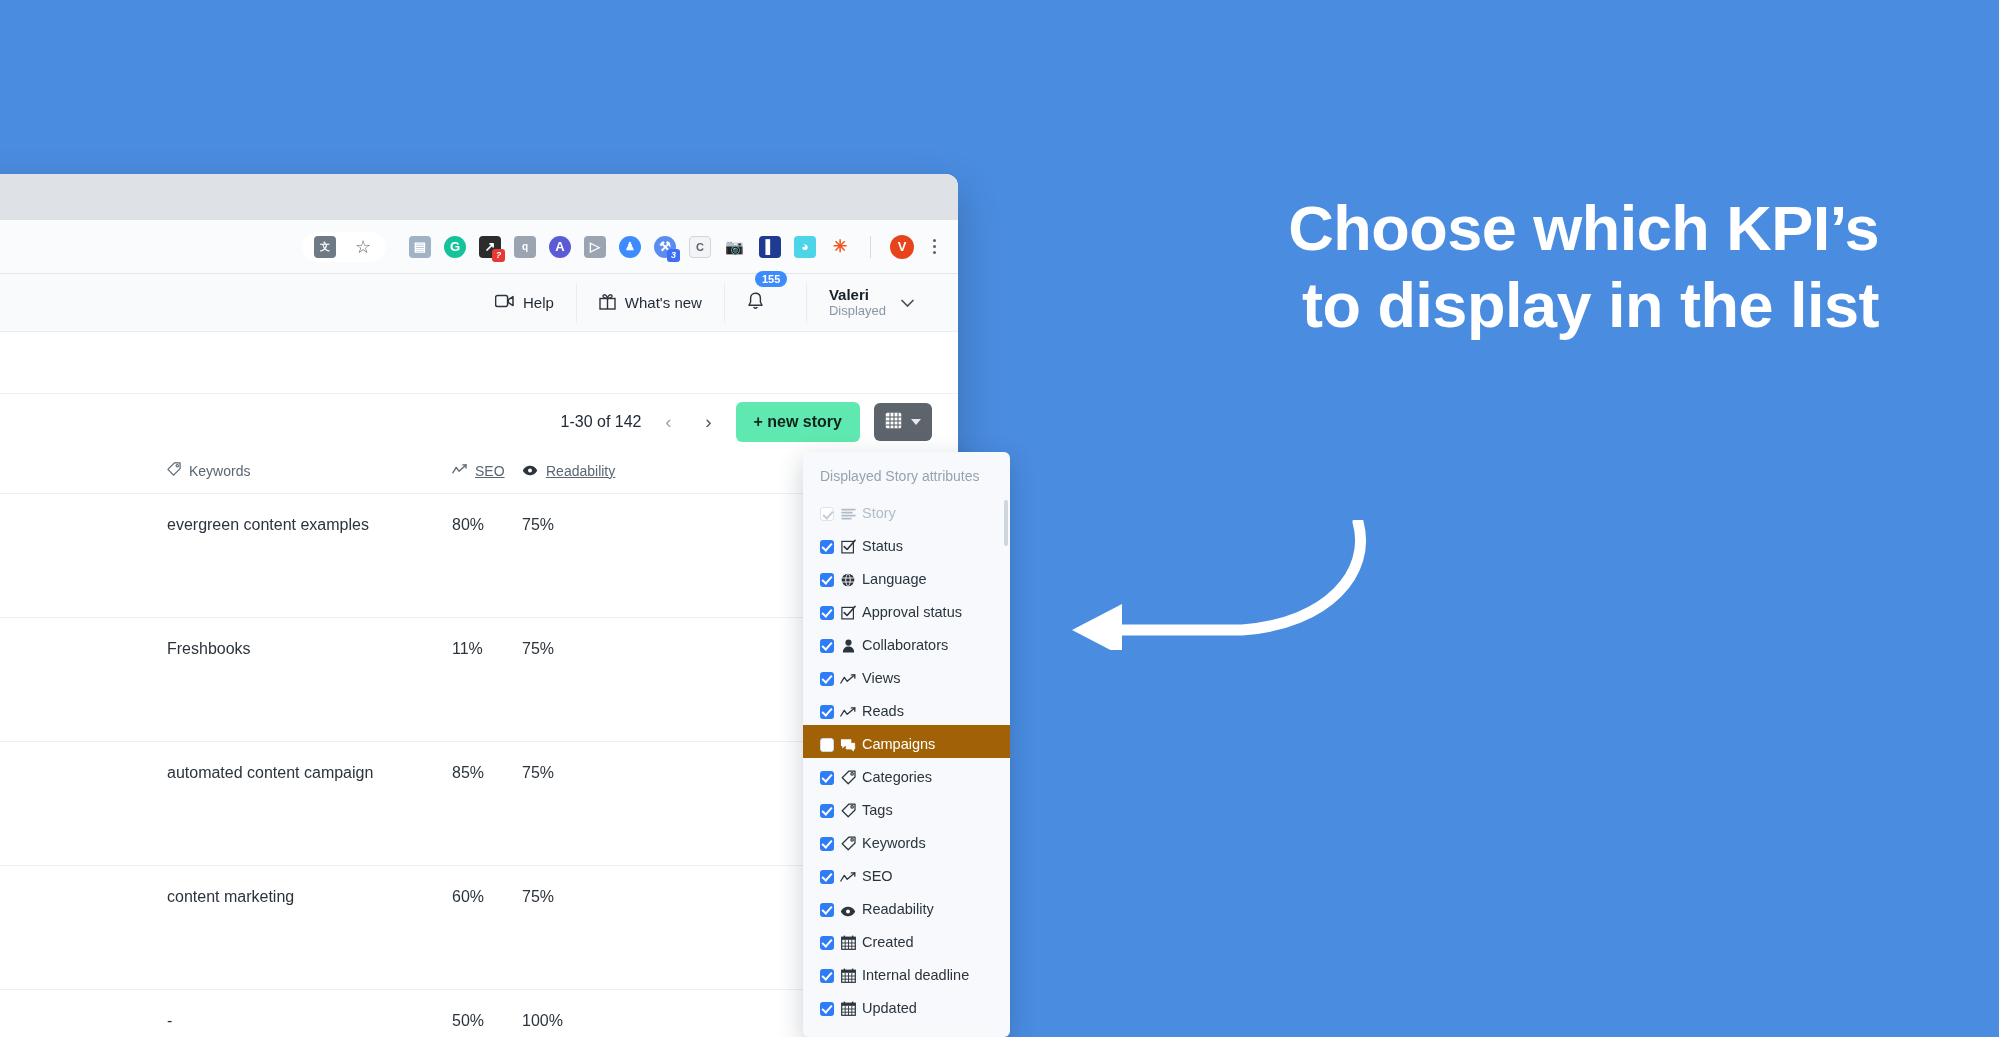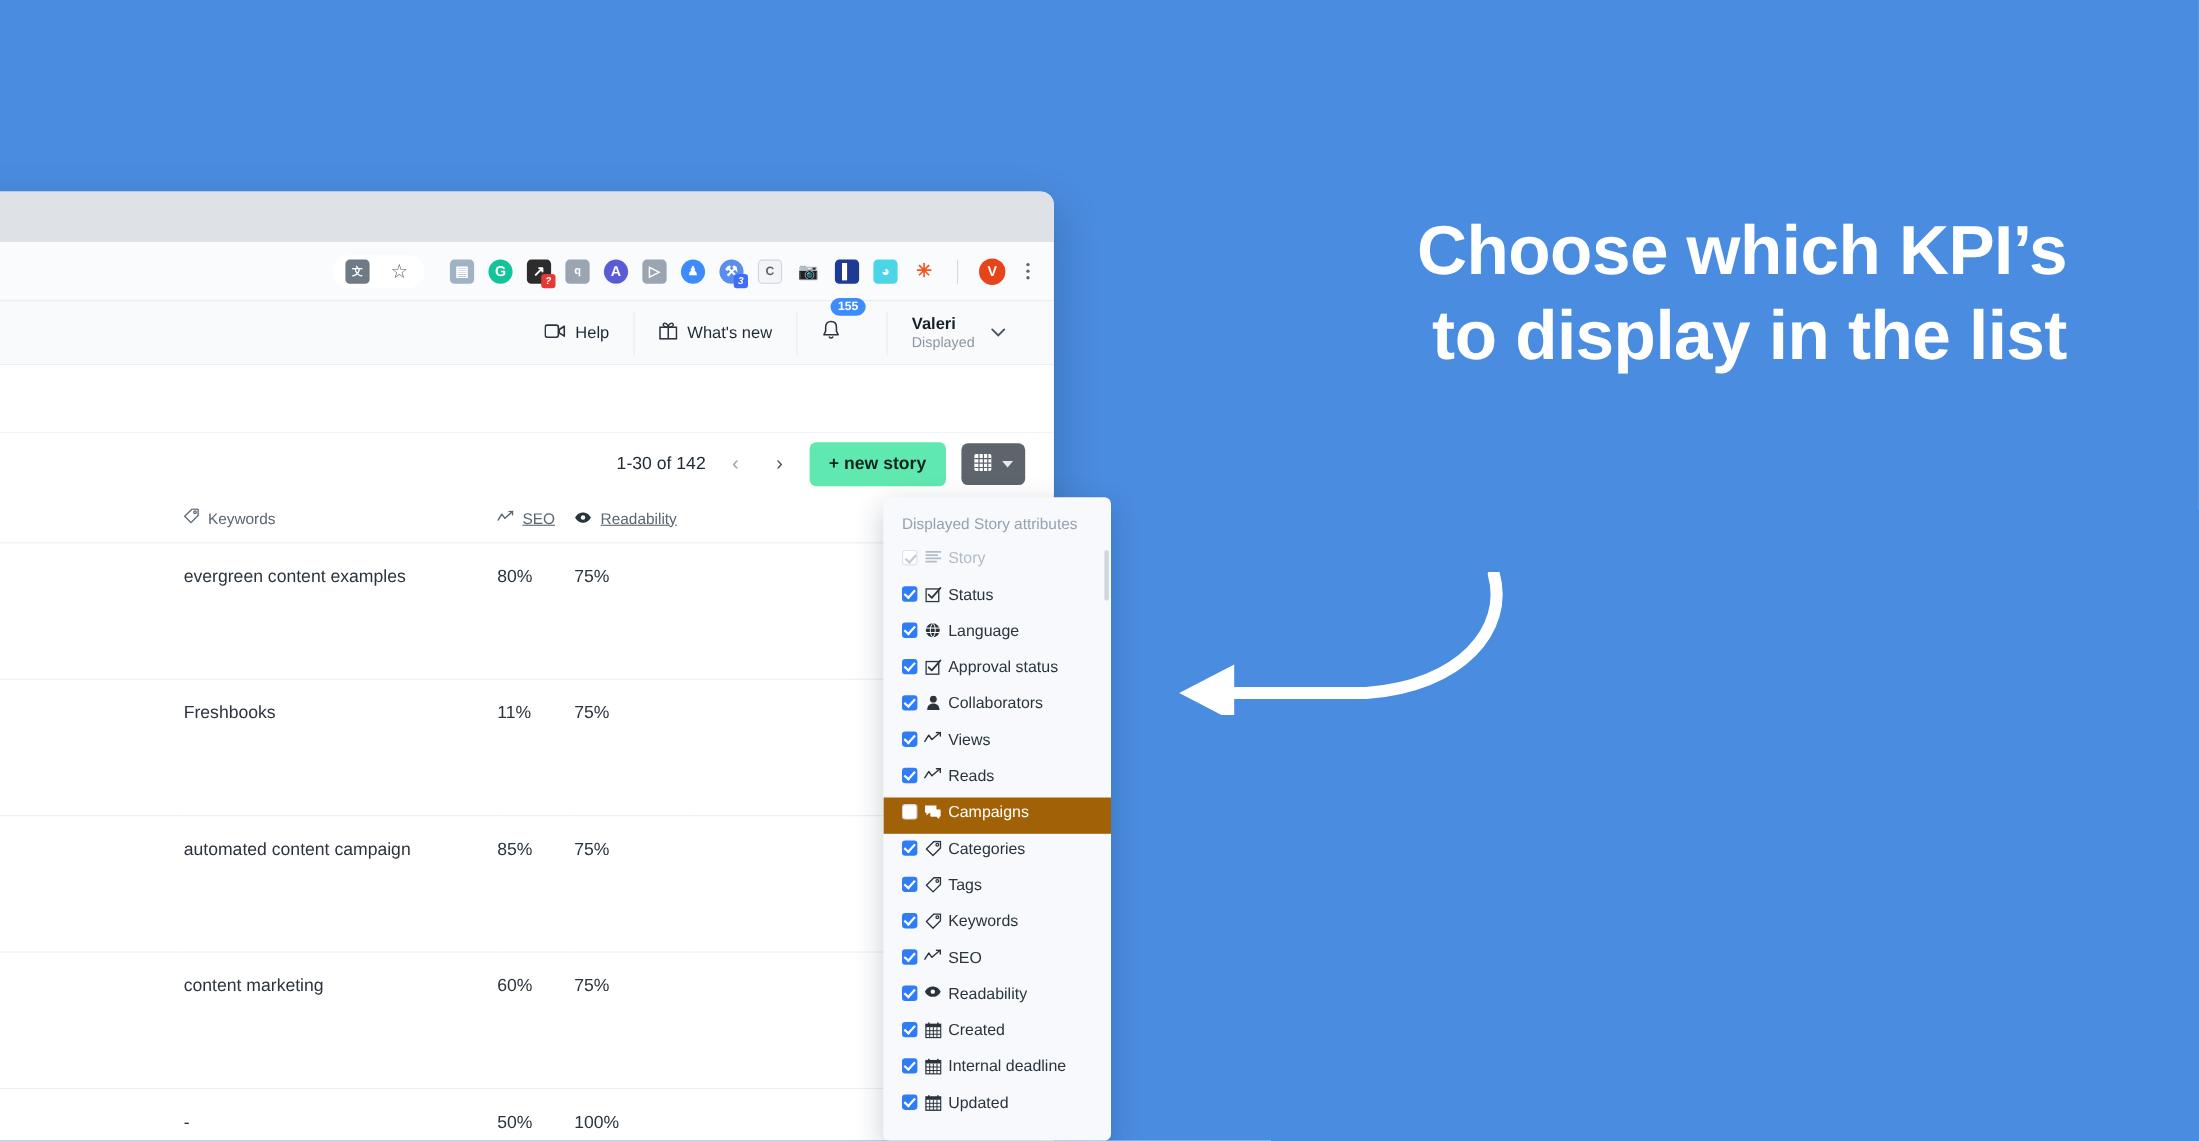--- a/index.html
+++ b/index.html
@@ -175,21 +175,21 @@
     box-shadow: 0 8px 26px rgba(20,35,60,0.22);
     overflow: hidden;
     z-index: 40;
   }
   .dd-title {
     font-size: 14px; color: #97a2ae;
     padding: 16px 17px 10px 17px;
   }
   .dd-scroll { position: relative; height: 524px; overflow: hidden; }
   .dd-item {
-    display: flex; align-items: flex-start; gap: 6px;
+    display: flex; align-items: flex-end; gap: 6px;
     padding: 6px 17px; height: 33px;
     font-size: 14.5px; color: #2b343d;
     cursor: pointer;
   }
   .dd-item.active { background: #a16207; color: #ffffff; }
   .dd-item.disabled { color: #b2bcc7; cursor: default; }
   .cb {
     width: 14px; height: 14px; border-radius: 3px;
     background: #2f7df6; position: relative; flex: 0 0 14px;
   }

